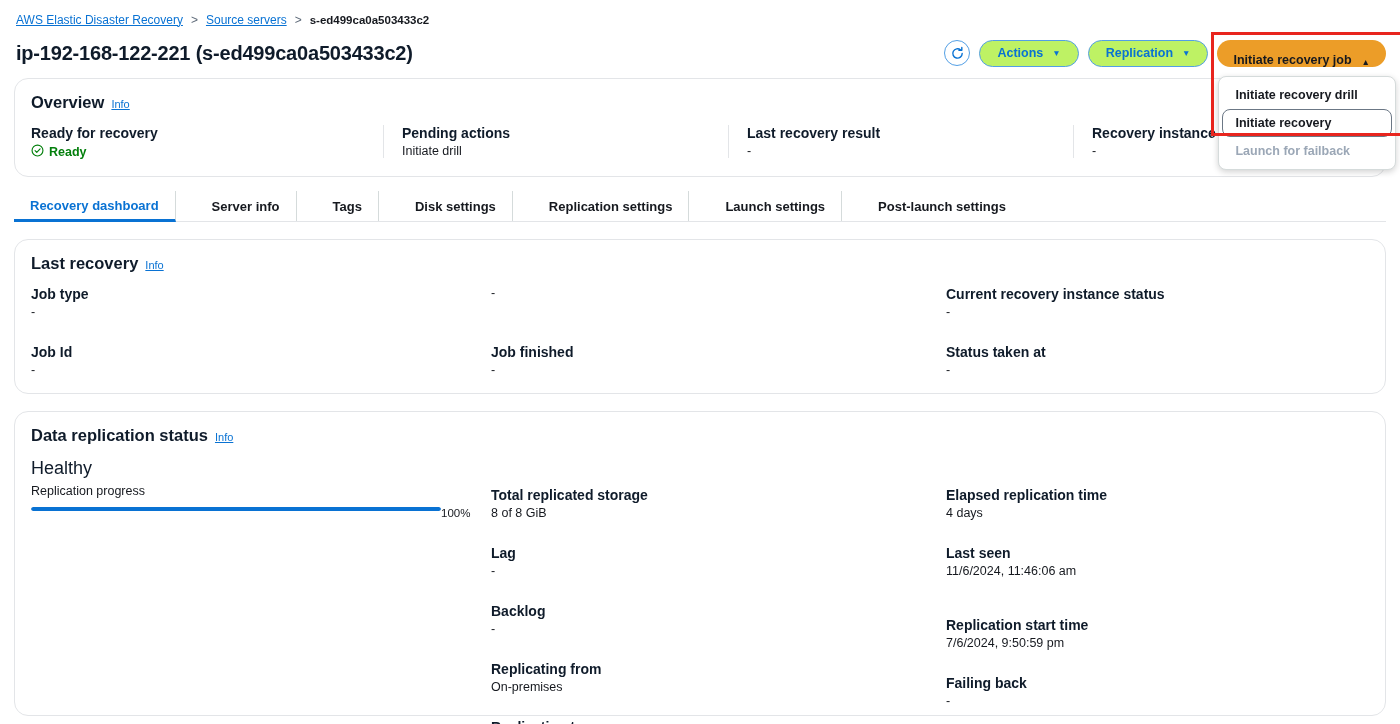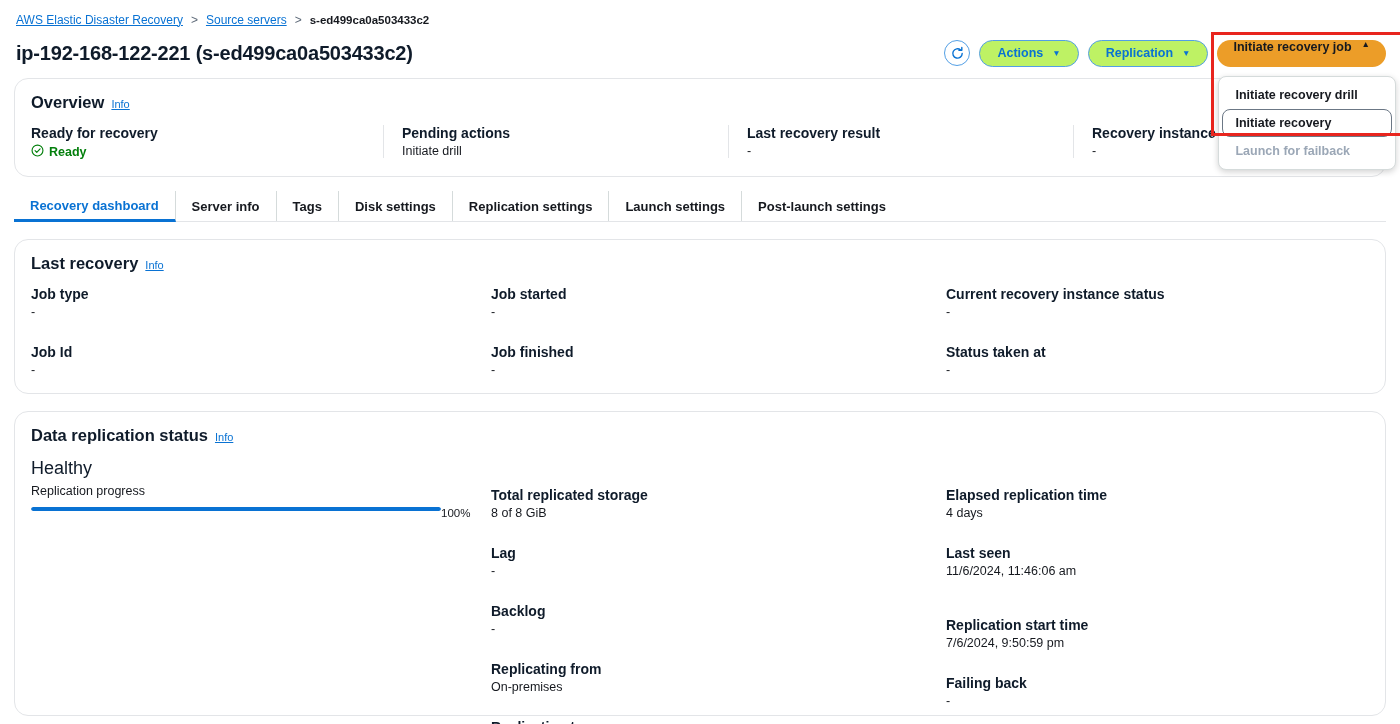--- a/index.html
+++ b/index.html
@@ -93,21 +93,21 @@
   }
   .btn-primary {
     background: #ec9d28;
     border: none;
     border-radius: 16px;
     color: #16191f;
     font-size: 12.5px;
     font-weight: 700;
     height: 27px;
     padding: 0 16px;
-    display: flex; align-items: flex-start; gap: 10px;
+    display: flex; align-items: flex-end; gap: 10px;
     cursor: pointer;
     white-space: nowrap;
     font-family: "Liberation Sans", sans-serif;
     position: relative;
     z-index: 30;
   }
   .dropdown {
     position: absolute;
     top: 36px; left: 1px;
     width: 178px;
@@ -191,20 +191,21 @@
     font-size: 12.5px;
     font-weight: 700;
   }
 
   
   .tabs {
     display: flex; align-items: stretch;
     margin: 14px 14px 0 14px;
     border-bottom: 1px solid #e3e5e8;
     height: 31px;
+    gap: 20px;
   }
   .tab {
     font-size: 13px;
     font-weight: 700;
     color: #16191f;
     padding: 0 16px;
     display: flex; align-items: center;
     cursor: pointer;
     border-right: 1px solid #d5dbdb;
     white-space: nowrap;
@@ -365,21 +366,20 @@
   <div class="ctn-title">
     <span>Last recovery</span>
     <span class="info-link">Info</span>
   </div>
   <div class="lr-grid">
     <div>
       <div class="field-label">Job type</div>
       <div class="field-value">-</div>
     </div>
     <div>
-      <div class="field-label">Job started</div>
       <div class="field-value">-</div>
     </div>
     <div>
       <div class="field-label">Current recovery instance status</div>
       <div class="field-value">-</div>
     </div>
     <div>
       <div class="field-label">Job Id</div>
       <div class="field-value">-</div>
     </div>

